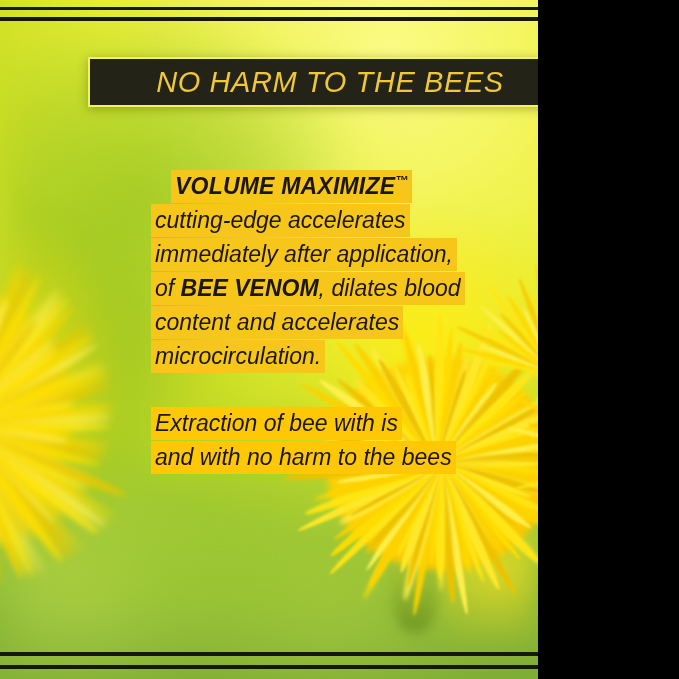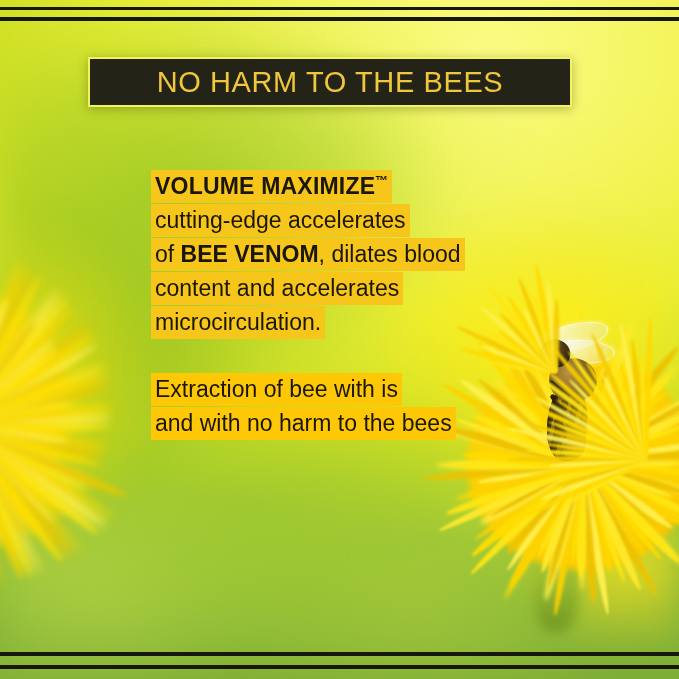--- a/index.html
+++ b/index.html
@@ -1,22 +1,23 @@
 <!DOCTYPE html>
 <html><head>
 <meta charset="utf-8">
 <style>
   * { margin:0; padding:0; box-sizing:border-box; }
   html,body { width:679px; height:679px; overflow:hidden; background:#000; }
 
   .poster{
     position:relative;
-    width:679px; height:679px;
+    width:538px; height:679px;
     overflow:hidden;
     font-family:"Liberation Sans", sans-serif;
+    font-style:italic;
   }
 
   
   .bg-base{
     position:absolute; inset:0;
     background:
       radial-gradient(120% 90% at 72% 8%,  #fbfb86 0%, #f4f55e 22%, #e9ef36 44%, #cfe024 62%, transparent 80%),
       radial-gradient(110% 80% at 18% 6%,  #eef66e 0%, #dbee38 35%, #b9d91f 65%, transparent 85%),
       linear-gradient(178deg,
         #f3f75d 0%,
@@ -193,21 +194,21 @@
   .line > .hl{
     display:inline;
     padding:3px 4px 4px 4px;
     box-decoration-break:clone;
     -webkit-box-decoration-break:clone;
     background:#f7c61a;
   }
   .para.second .line > .hl{ background:#ffc806; }
   .line.strongline .hl b{ font-weight:700;text-align:center; }
   .tm{ font-size:13px; vertical-align:super; letter-spacing:0; }
-  .cap .hl{ font-weight:700; letter-spacing:.2px; }
+  .cap .hl{ font-weight:700; letter-spacing:.2px;margin-left:20px; }
 </style>
 </head>
 <body>
 
 <div class="poster">
 
   <div class="bg-base"></div>
   <div class="bg-blobs"></div>
   <div class="bg-glow"></div>
 
@@ -452,20 +453,21 @@
     <div class="banner-title">NO HARM TO THE BEES</div>
   </div>
 
   <div class="copy">
 
     <div class="para first">
       <span class="line cap"><span class="hl"><span>VOLUME MAXIMIZE</span><span class="tm">™</span></span></span>
 
       <span class="line"><span class="hl">cutting-edge accelerates</span></span>
 
+      <span class="line"><span class="hl">immediately after application,</span></span>
 
 
       <span class="line strongline"><span class="hl"><span>of </span><b>BEE VENOM</b><span>, dilates blood</span></span></span>
 
       <span class="line"><span class="hl">content and accelerates</span></span>
 
       <span class="line"><span class="hl">microcirculation.</span></span>
     </div>
 
     <div class="para second">

